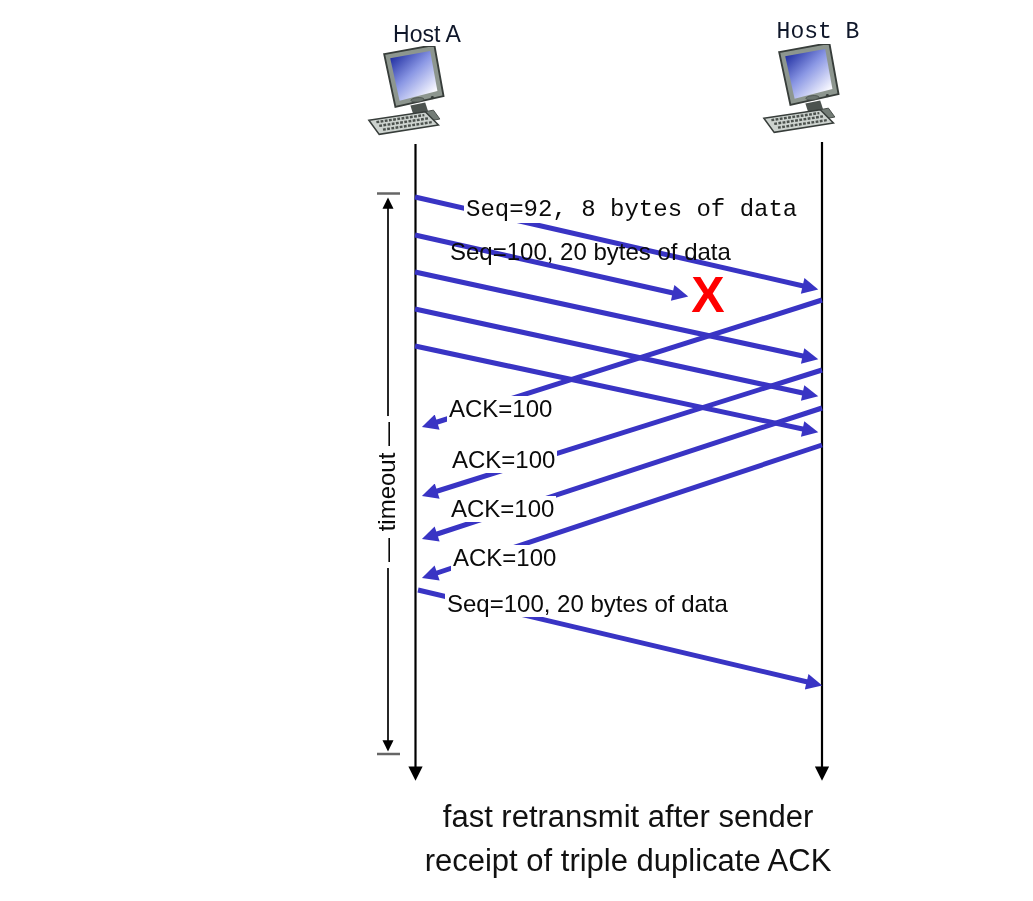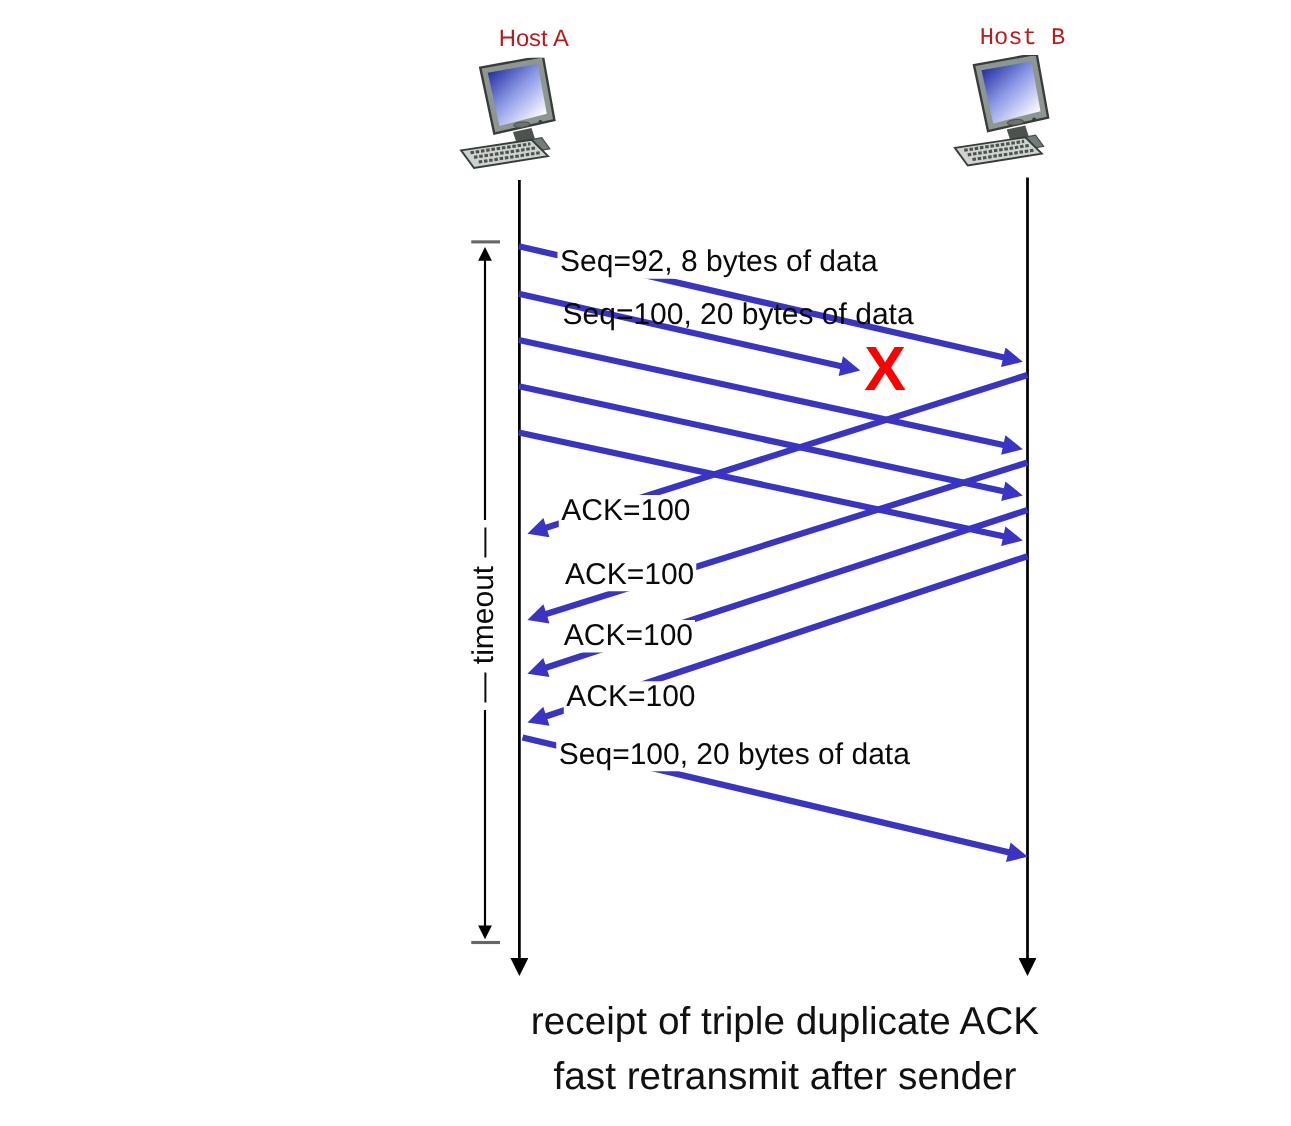--- a/index.html
+++ b/index.html
@@ -2,34 +2,34 @@
 <html><head>
 <meta charset="utf-8">
 <style>
   html,body{margin:0;padding:0;background:#ffffff;}
   #stage{
     position:relative;width:1033px;height:901px;background:#ffffff;overflow:hidden;
     font-family:"Liberation Sans","DejaVu Sans",sans-serif;color:#0a0a0a;
   }
   #arrows-svg{position:absolute;left:0;top:0;width:1033px;height:901px;z-index:1;}
   .host-label{
-    position:absolute;z-index:2;font-size:19px;color:#b91c1c;white-space:nowrap;
+    position:absolute;z-index:2;font-size:23px;color:#0f172a;white-space:nowrap;
     transform:translateX(-50%);
   }
   #host-a-label{left:427px;top:21px;}
   #host-b-label{left:818px;top:19px;font-family:Liberation Mono, monospace;}
   .pc{position:absolute;z-index:2;width:96px;height:94px;}
   #pc-a{left:366px;top:46px;}
   #pc-b{left:761px;top:44px;}
   .msg-label{
     position:absolute;z-index:2;font-size:24px;line-height:26px;white-space:nowrap;
     color:#0a0a0a;background:#ffffff;padding:0 2px;
   }
   .msg-label.transparent{background:transparent;}
-  #lbl-seq92{left:446px;top:197px;}
+  #lbl-seq92{left:464px;top:197px;font-family:Liberation Mono, monospace;}
   #lbl-seq100{left:448px;top:239px;}
   #lbl-ack1{left:447px;top:396px;}
   #lbl-ack2{left:450px;top:447px;}
   #lbl-ack3{left:449px;top:496px;}
   #lbl-ack4{left:451px;top:545px;}
   #lbl-retx{left:445px;top:591px;}
   #timeout-label{
     position:absolute;z-index:3;left:387px;top:492px;
     transform:translate(-50%,-50%) rotate(-90deg);
     font-size:24px;color:#0a0a0a;background:#ffffff;padding:0 6px;white-space:nowrap;
@@ -116,17 +116,17 @@
   <div class="msg-label" id="lbl-ack2">ACK=100</div>
   <div class="msg-label" id="lbl-ack3">ACK=100</div>
   <div class="msg-label" id="lbl-ack4">ACK=100</div>
   <div class="msg-label" id="lbl-retx">Seq=100, 20 bytes of data</div>
 
   <div id="timeout-label">— timeout —</div>
 
   <div id="loss-x" style="color: rgb(255, 0, 0);">X</div>
 
   <div id="caption">
+    <div>fast retransmit after sender</div>
     <div>receipt of triple duplicate ACK</div>
-    <div>fast retransmit after sender</div>
   </div>
 
 </div>
 
 </body></html>

